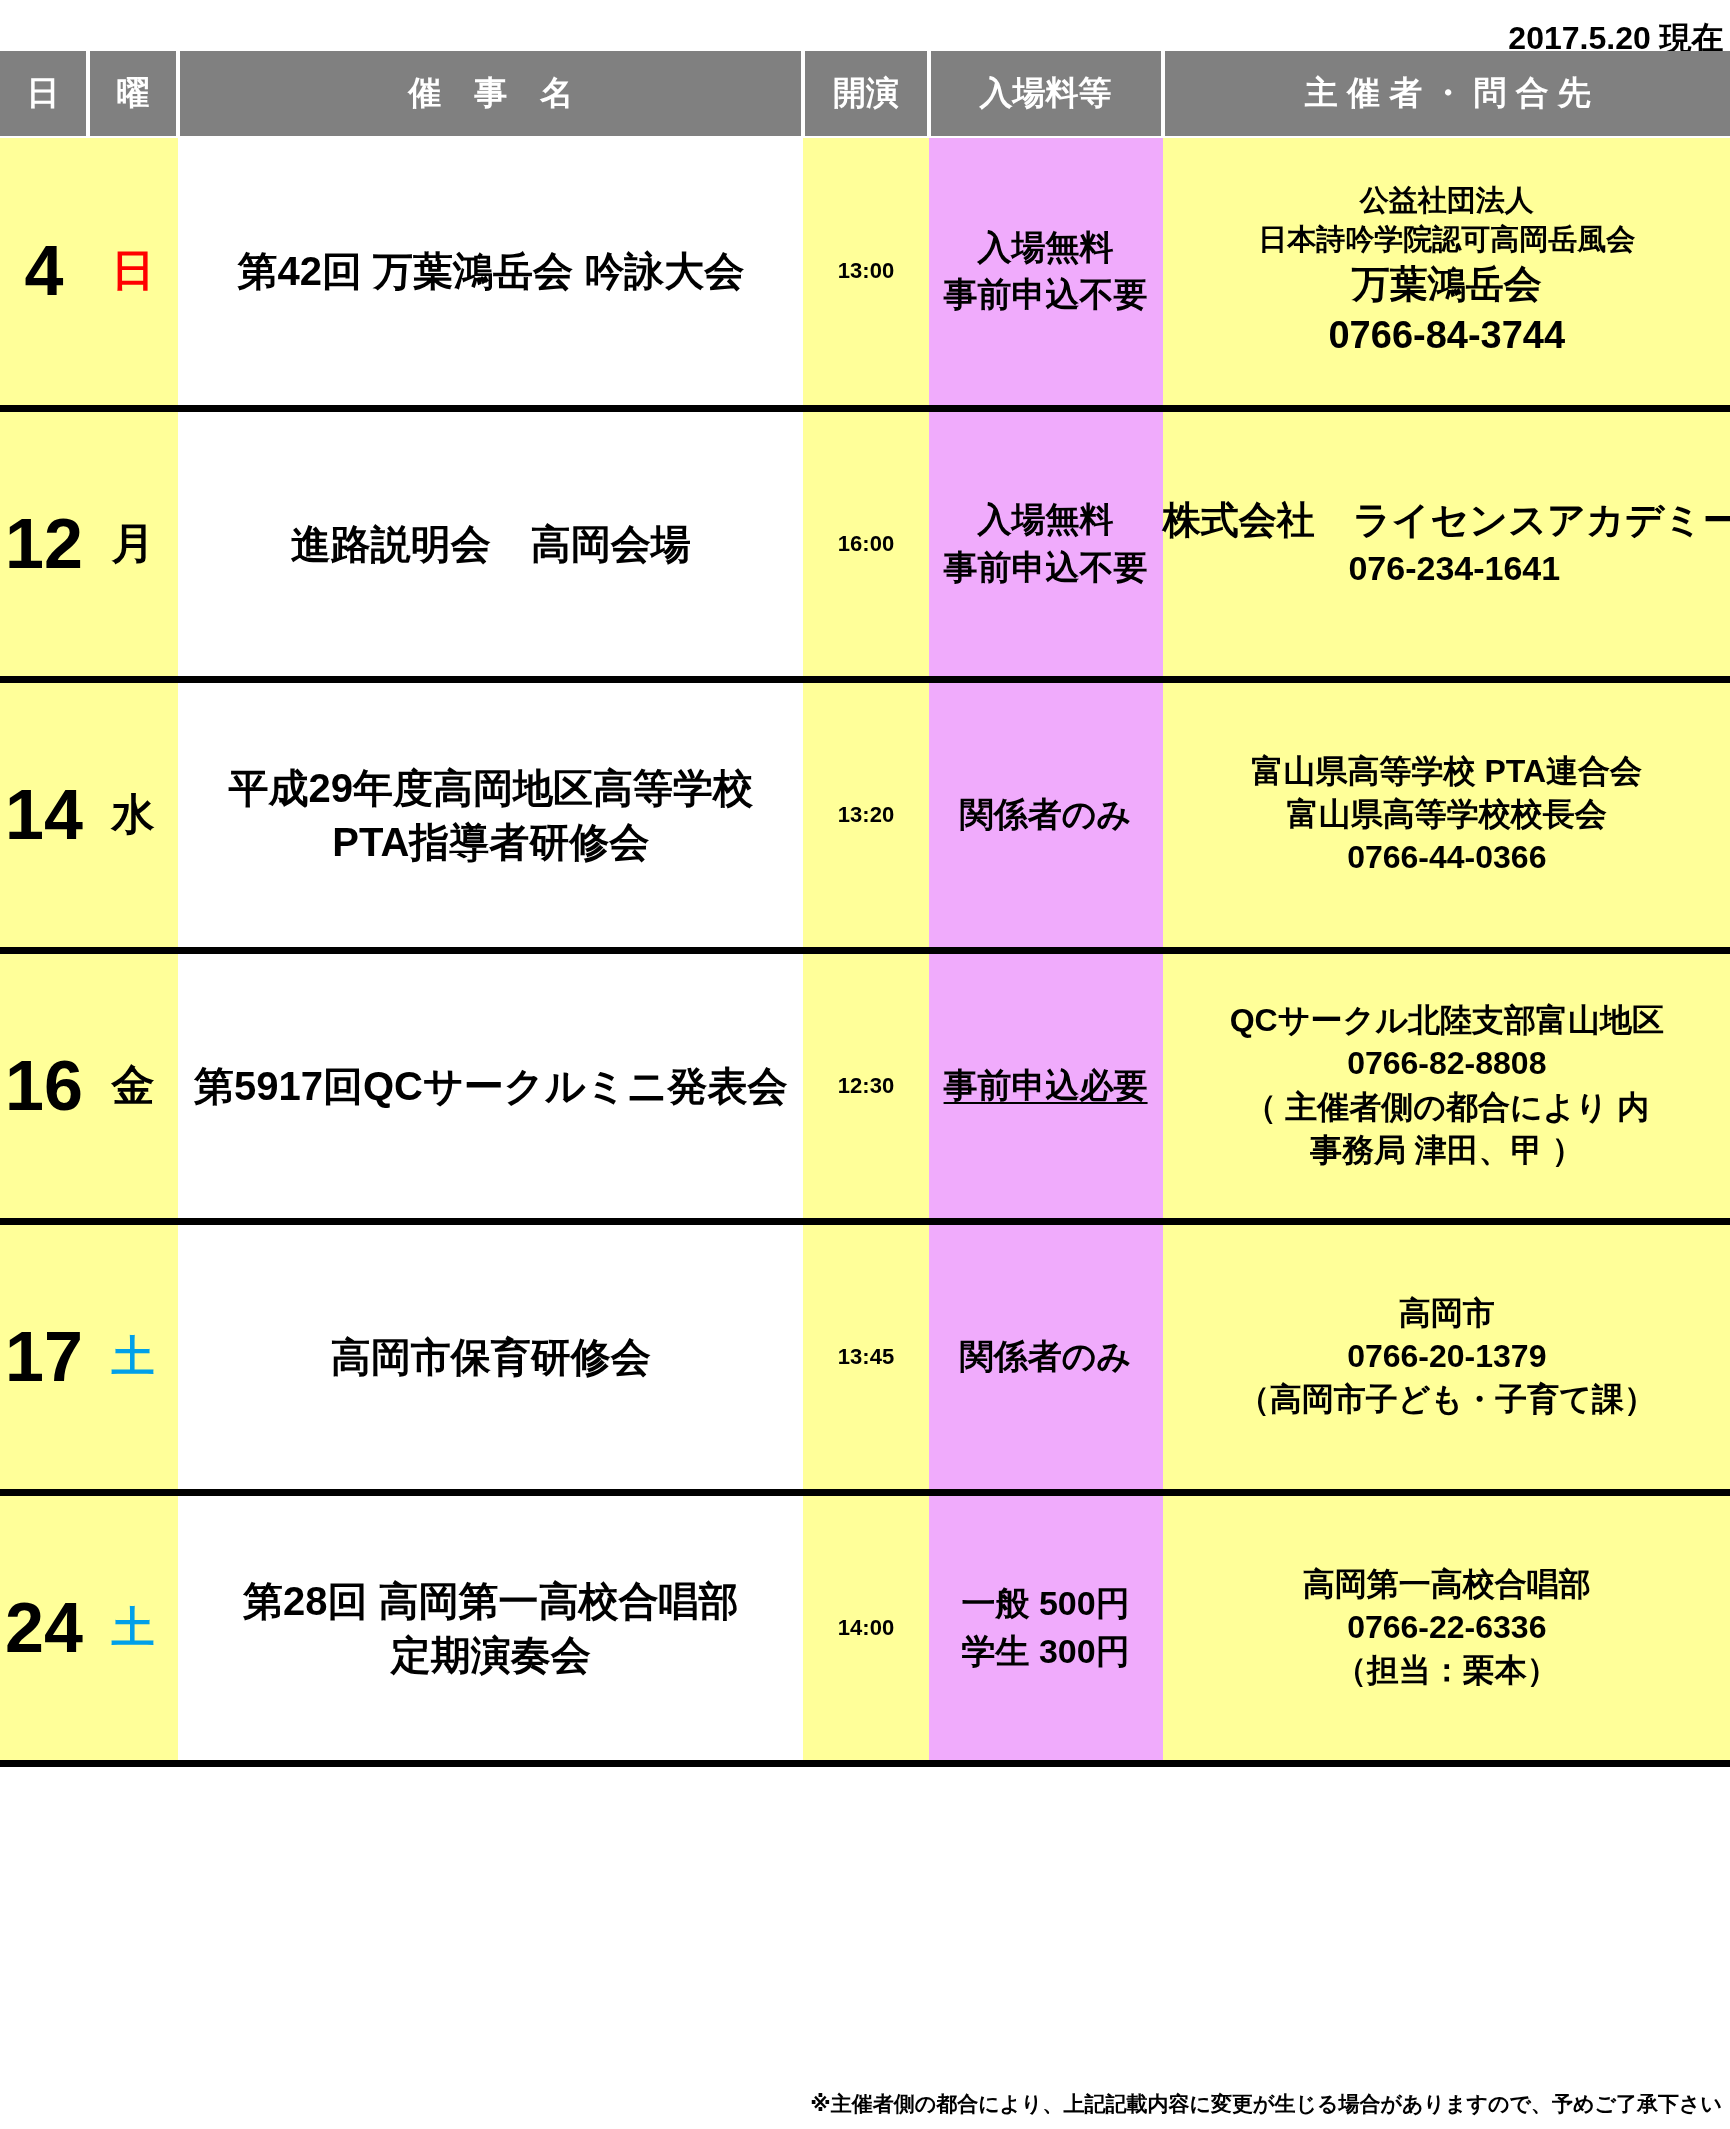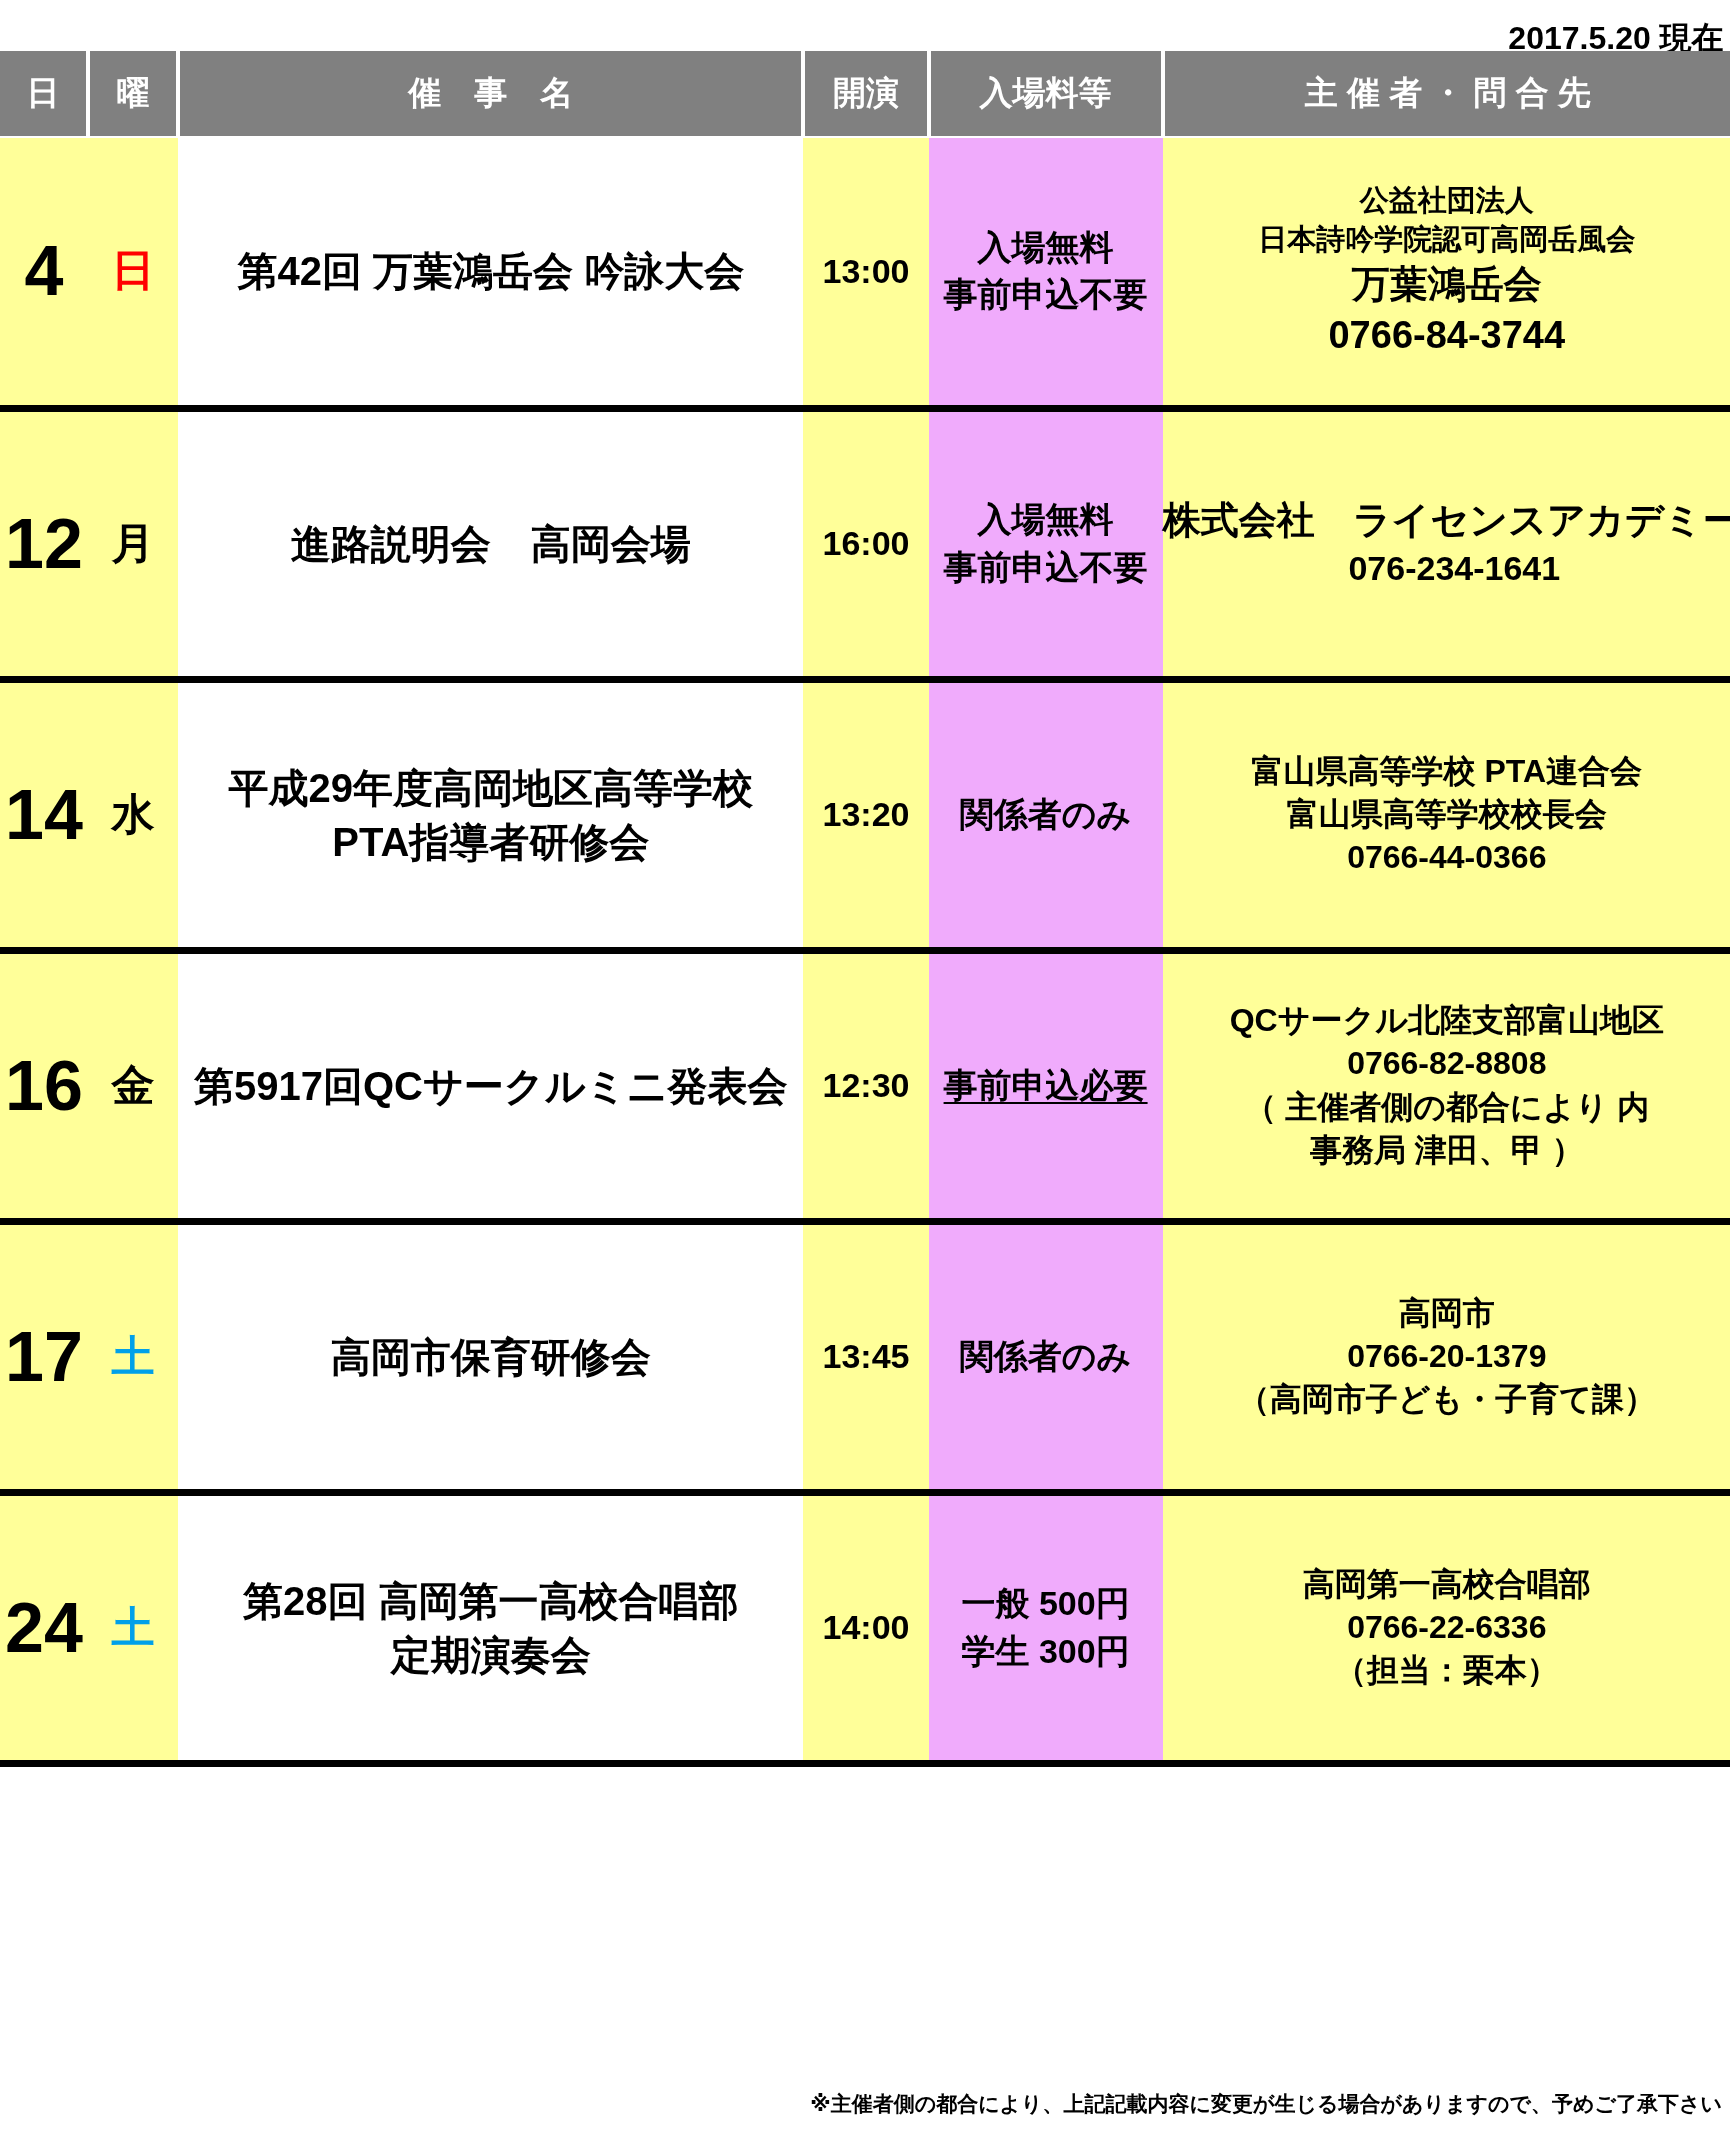--- a/index.html
+++ b/index.html
@@ -14,21 +14,21 @@
   thead th:last-child{border-right:none;}
 
   tbody tr{height:271px;}
   tbody tr + tr{border-top:7.4px solid #000000;}
   tbody tr:last-child{border-bottom:7.4px solid #000000;}
 
   td{padding:0;text-align:center;vertical-align:middle;font-weight:bold;color:#000;}
   td.day{background:#FFFF99;font-size:70px;}
   td.wd{background:#FFFF99;font-size:43px;}
   td.event{background:#ffffff;font-size:40px;line-height:1.35;}
-  td.time{background:#FFFF99;font-size:34px;}
+  td.time{background:#FFFF99;font-size:22px;}
   td.fee{background:#f0abfc;font-size:34px;line-height:1.4;}
   td.org{background:#FFFF99;line-height:1.35;}
 
   .oline{white-space:nowrap;}
   .sz-s{font-size:29px;}
   .sz-m{font-size:32px;}
   .sz-m2{font-size:34px;padding-left:15px;}
   .sz-l{font-size:38px;}
   .fee-sm{font-size:31px;}
   .underline{text-decoration:underline;text-decoration-thickness:2.2px;text-underline-offset:5.1px;}

